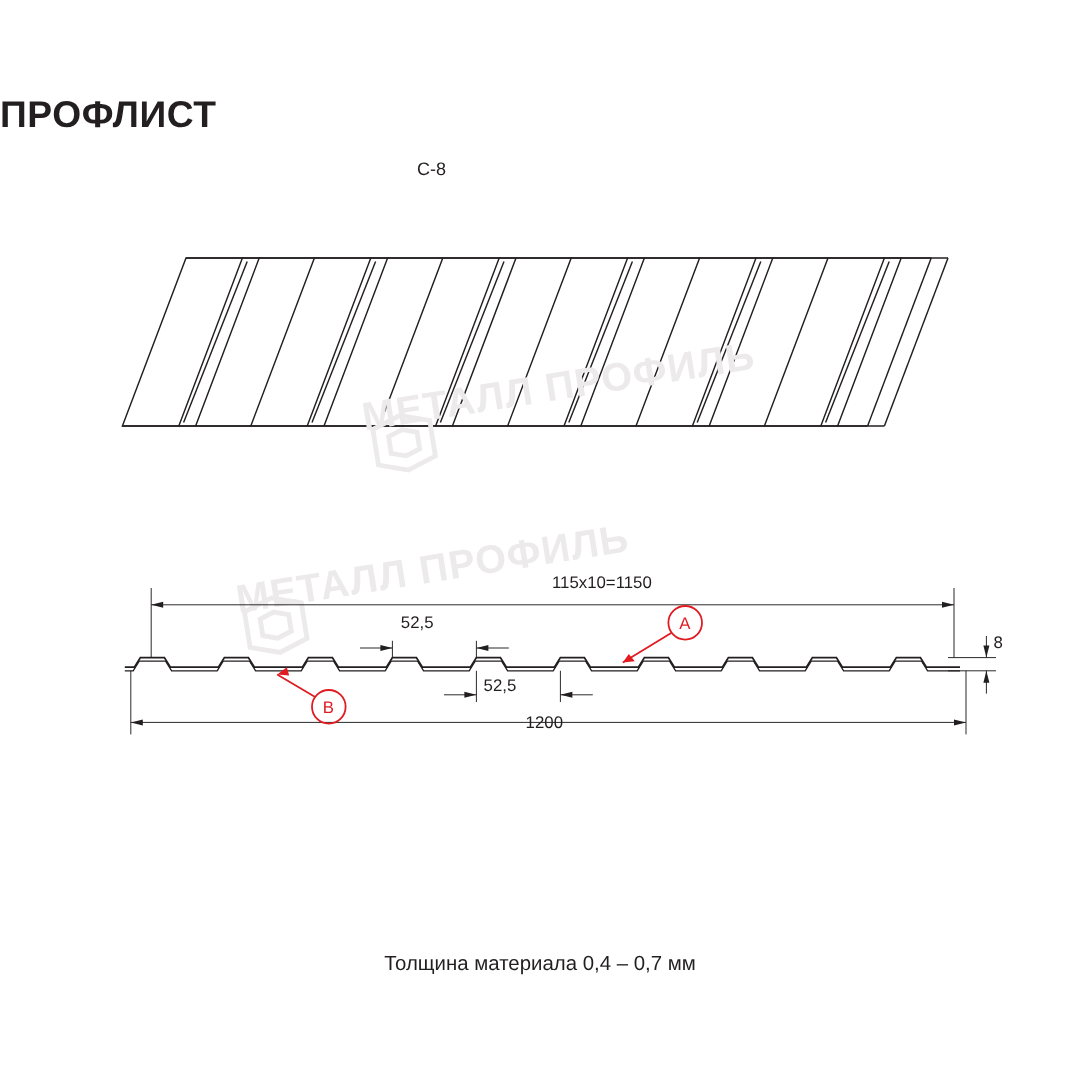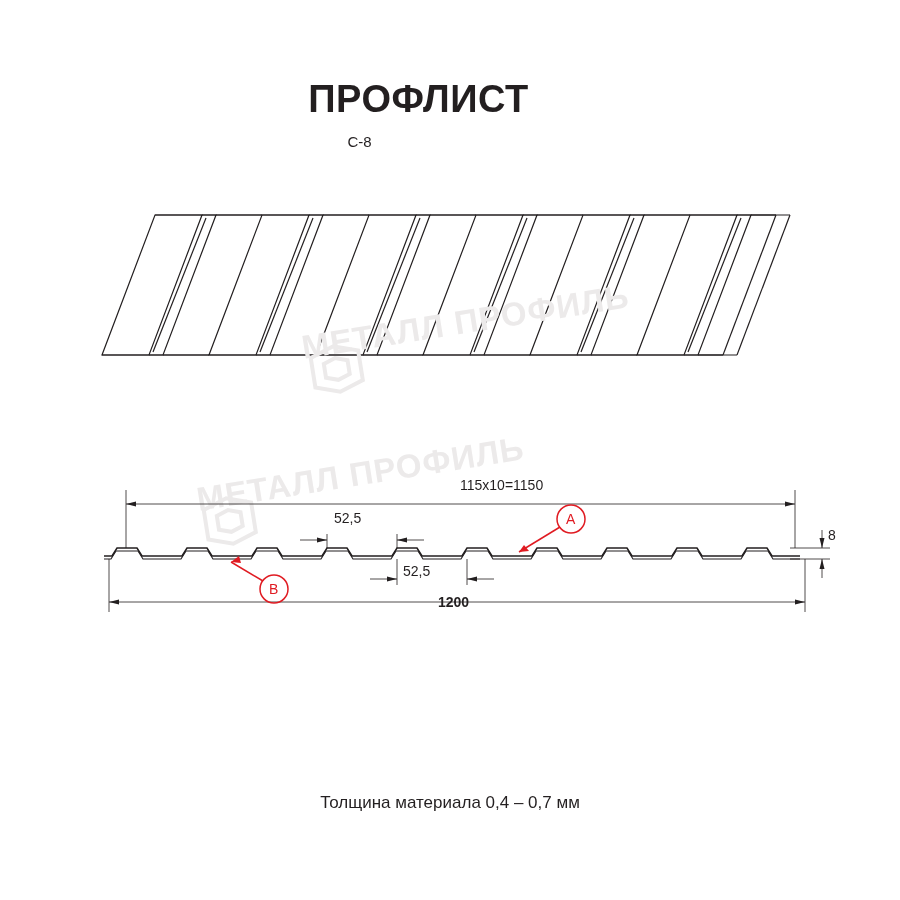--- a/index.html
+++ b/index.html
@@ -19,22 +19,22 @@
     position: absolute;
     left: 0; top: 0;
     width: 900px;
     height: 900px;
   }
   .title {
     position: absolute;
     top: 78px;
     left: 0;
     width: 837px;
-    text-align: center;
-    font-size: 38px;
+    text-align: left;
+    font-size: 31px;
     font-weight: bold;
     letter-spacing: 0.5px;
     color: #231f20;
   }
   .subtitle {
     position: absolute;
     top: 133px;
     left: 0;
     width: 719px;
     text-align: center;
@@ -237,20 +237,20 @@
 
       <circle cx="274" cy="589" r="14"></circle>
       <path d="M263,581 L231,562"></path>
       <path d="M231,562 l10,1 l-2,-7 z" fill="#e01b22" stroke="none"></path>
     </g>
   </svg>
 
   <div class="dimtext" style="left:412px; top:477px;margin-left:48px;">115x10=1150</div>
   <div class="dimtext" style="left:334px; top:510px;">52,5</div>
   <div class="dimtext" style="left:403px; top:563px;">52,5</div>
-  <div class="dimtext" style="left:438px; top:594px;font-weight:bold;">1200</div>
+  <div class="dimtext" style="left:438px; top:594px;">1200</div>
   <div class="dimtext" style="left:828px; top:527px;">8</div>
 
   <div class="marker-label" style="left:566px; top:511px;">A</div>
   <div class="marker-label" style="left:269px; top:581px;">B</div>
 
   <div class="footer">Толщина материала 0,4 – 0,7 мм</div>
 </div>
 
 </body></html>

